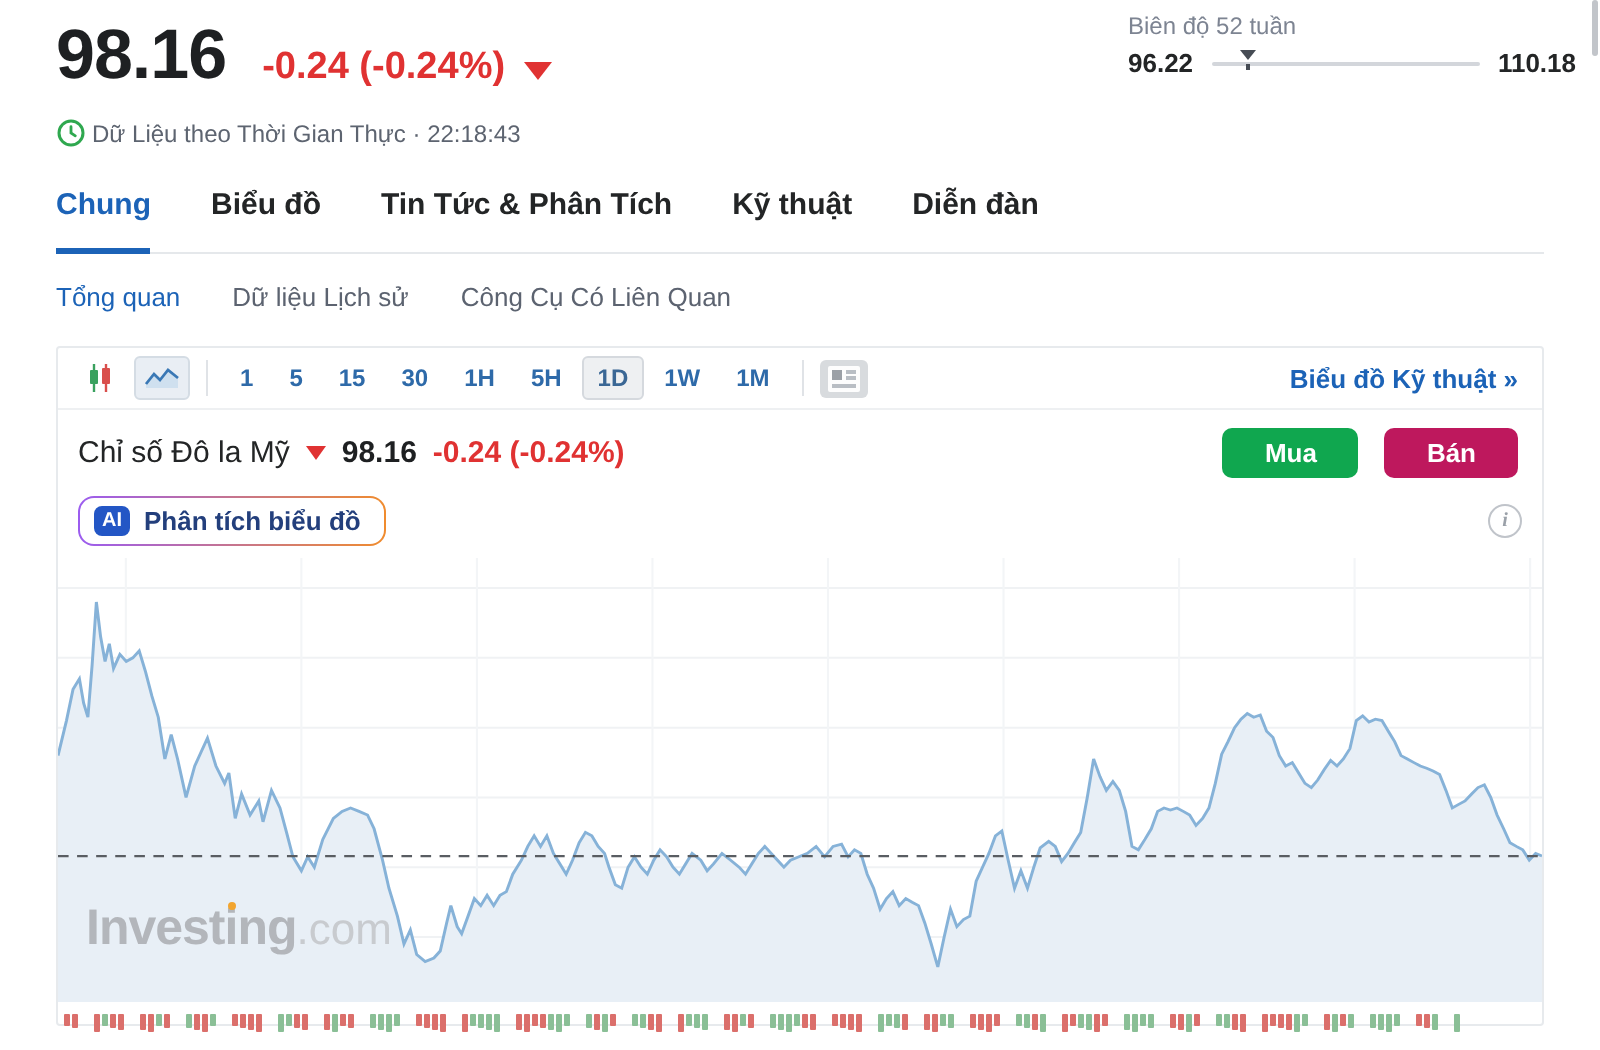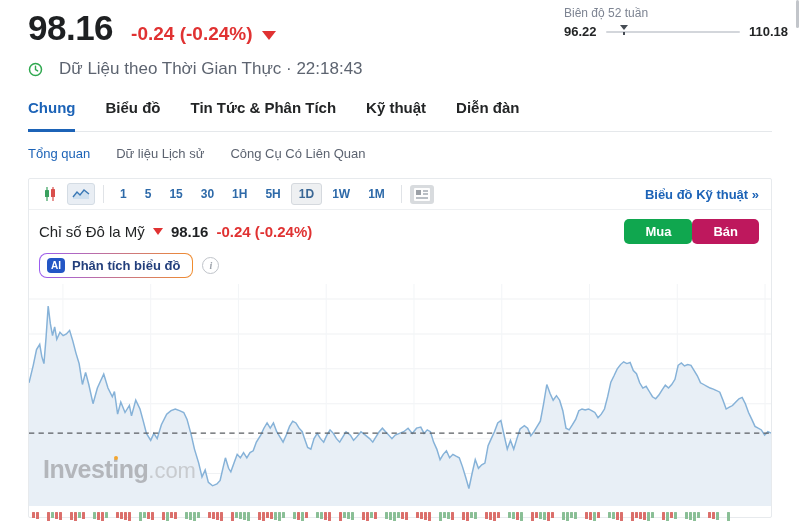--- a/index.html
+++ b/index.html
@@ -11,21 +11,21 @@
   .page { padding: 8px 28px 0 28px; position:relative; }
 
   
   .header { display:flex; justify-content:space-between; align-items:flex-start; }
   .price-block {}
   .price-row { display:flex; align-items:baseline; gap:18px; }
   .big-price { font-size:35px; font-weight:700; letter-spacing:-0.5px; color:#1e2022; }
   .change-wrap { display:flex; align-items:center; gap:9px; }
   .change-txt { font-size:19px; font-weight:700; color:#e03232; }
   .tri-down-big { width:0; height:0; border-left:7px solid transparent; border-right:7px solid transparent; border-top:9px solid #e03232; margin-top:3px; }
-  .rt-row { display:flex; align-items:center; gap:16px; margin-top:11px; color:#5d6470; font-size:17px; }
+  .rt-row { display:flex; align-items:center; gap:3px; margin-top:11px; color:#5d6470; font-size:12px; }
 
   .ranges { width:224px; margin-right:-16px; margin-top:-2px; }
   .range-group { margin-bottom:9px; }
   .range-label { font-size:12px; color:#7d8492; margin-bottom:4px; }
   .range-row { display:flex; align-items:center; gap:9px; font-size:13px; font-weight:700; color:#232526; }
   .range-track { flex:1; height:2px; background:#d3d6db; position:relative; border-radius:1px; }
   .range-marker { position:absolute; top:-6px; transform:translateX(-50%); display:flex; flex-direction:column; align-items:center; }
   .range-marker .tri { width:0; height:0; border-left:4px solid transparent; border-right:4px solid transparent; border-top:5px solid #464c54; }
   .range-marker .stem { width:2px; height:3px; background:#464c54; margin-top:2px; }
 
@@ -55,26 +55,26 @@
   .snapshot-btn .l2 { position:absolute; left:13px; top:8px; width:5px; height:2px; background:#b9bec4; }
   .snapshot-btn .l3 { position:absolute; left:6px; top:12px; width:12px; height:2px; background:#b9bec4; }
   .tb-spacer { flex:1; }
   .tech-link { font-size:13px; font-weight:700; color:#1c63b7; cursor:pointer; padding-right:4px; }
 
   .title-row { display:flex; align-items:center; gap:8px; padding:9px 10px 3px 10px; font-size:15px; }
   .instr-name { color:#232526; }
   .tri-down-sm { width:0; height:0; border-left:5px solid transparent; border-right:5px solid transparent; border-top:7px solid #e03232; }
   .title-price { font-weight:700; color:#1e2022; }
   .title-change { font-weight:700; color:#e03232; }
-  .trade-btns { margin-left:auto; display:flex; gap:0; padding-right:2px;align-items:flex-end; }
+  .trade-btns { margin-left:auto; display:flex; gap:13px; padding-right:2px;align-items:flex-end; }
   .btn-trade { border:none; border-radius:5px; color:#fff; font-size:13px; font-weight:700; padding:5px 21px; cursor:pointer; font-family:inherit; }
   .btn-buy { background:#10a74f; }
   .btn-sell { background:#be185d; }
 
-  .ai-row { display:flex; align-items:center; gap:9px; padding:6px 10px 2px 10px; }
+  .ai-row { display:flex; align-items:center; gap:9px; padding:6px 10px 2px 10px;justify-content:space-between; }
   .ai-pill { display:inline-flex; align-items:center; gap:7px; padding:4px 12px 4px 7px; border-radius:8px;
     border:1.6px solid transparent;
     background: linear-gradient(#fff,#fff) padding-box, linear-gradient(90deg,#9b5cf0,#f08c2e) border-box;
     cursor:pointer; }
   .ai-badge { background:#2356c5; color:#fff; font-size:10px; font-weight:700; border-radius:4px; padding:2px 4px; line-height:1.1; }
   .ai-label { font-size:13px; font-weight:700; color:#233f7c; }
   .info-circle { width:17px; height:17px; border-radius:50%; border:1.5px solid #c0c4ca; color:#9ba1a9; font-size:10px; font-weight:700; display:flex; align-items:center; justify-content:center; cursor:pointer; font-family:"Liberation Serif", serif; font-style:italic; }
 
   
   .chart-zone { display:flex; margin-top:4px; height:222px; }

